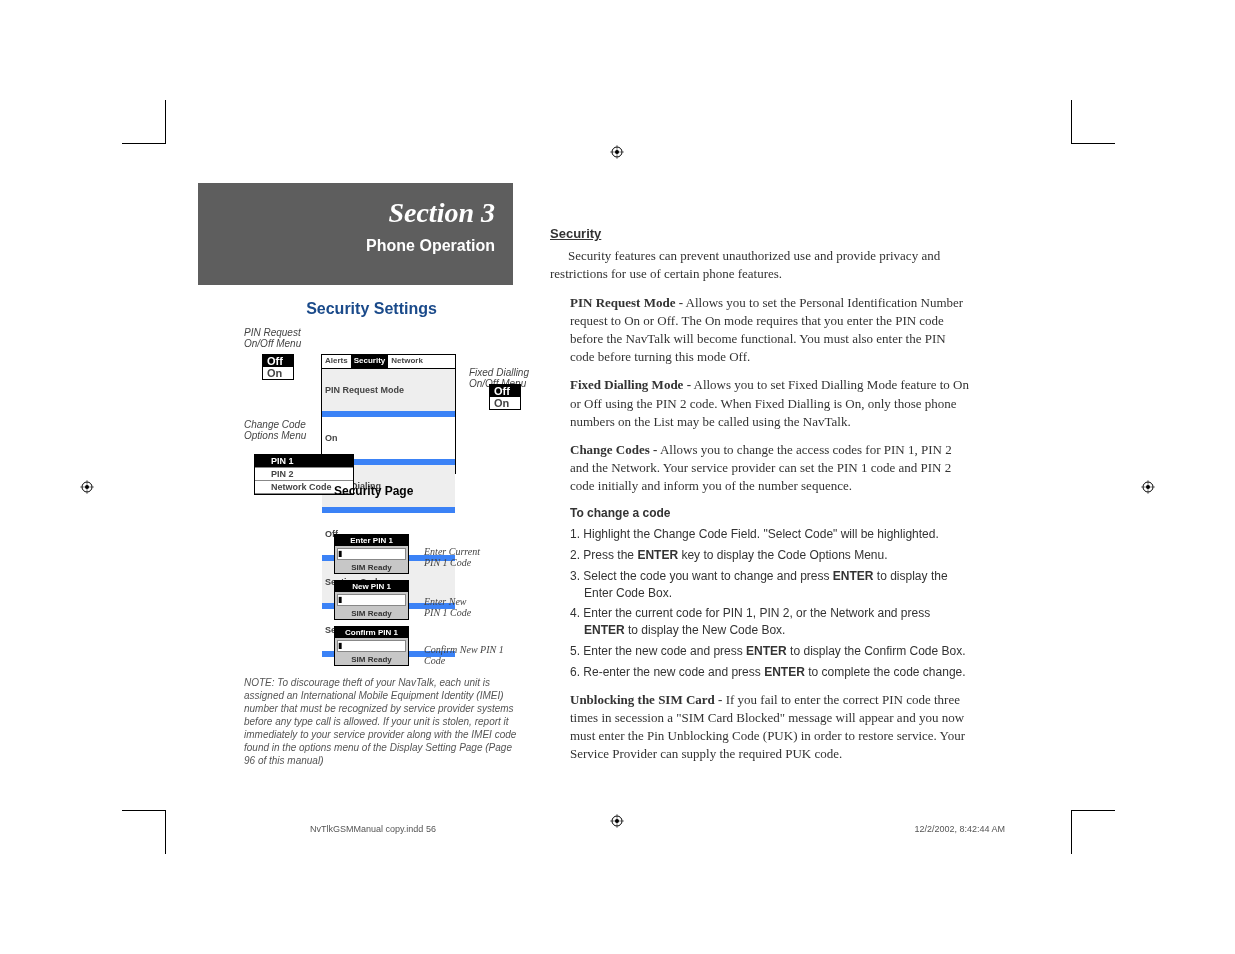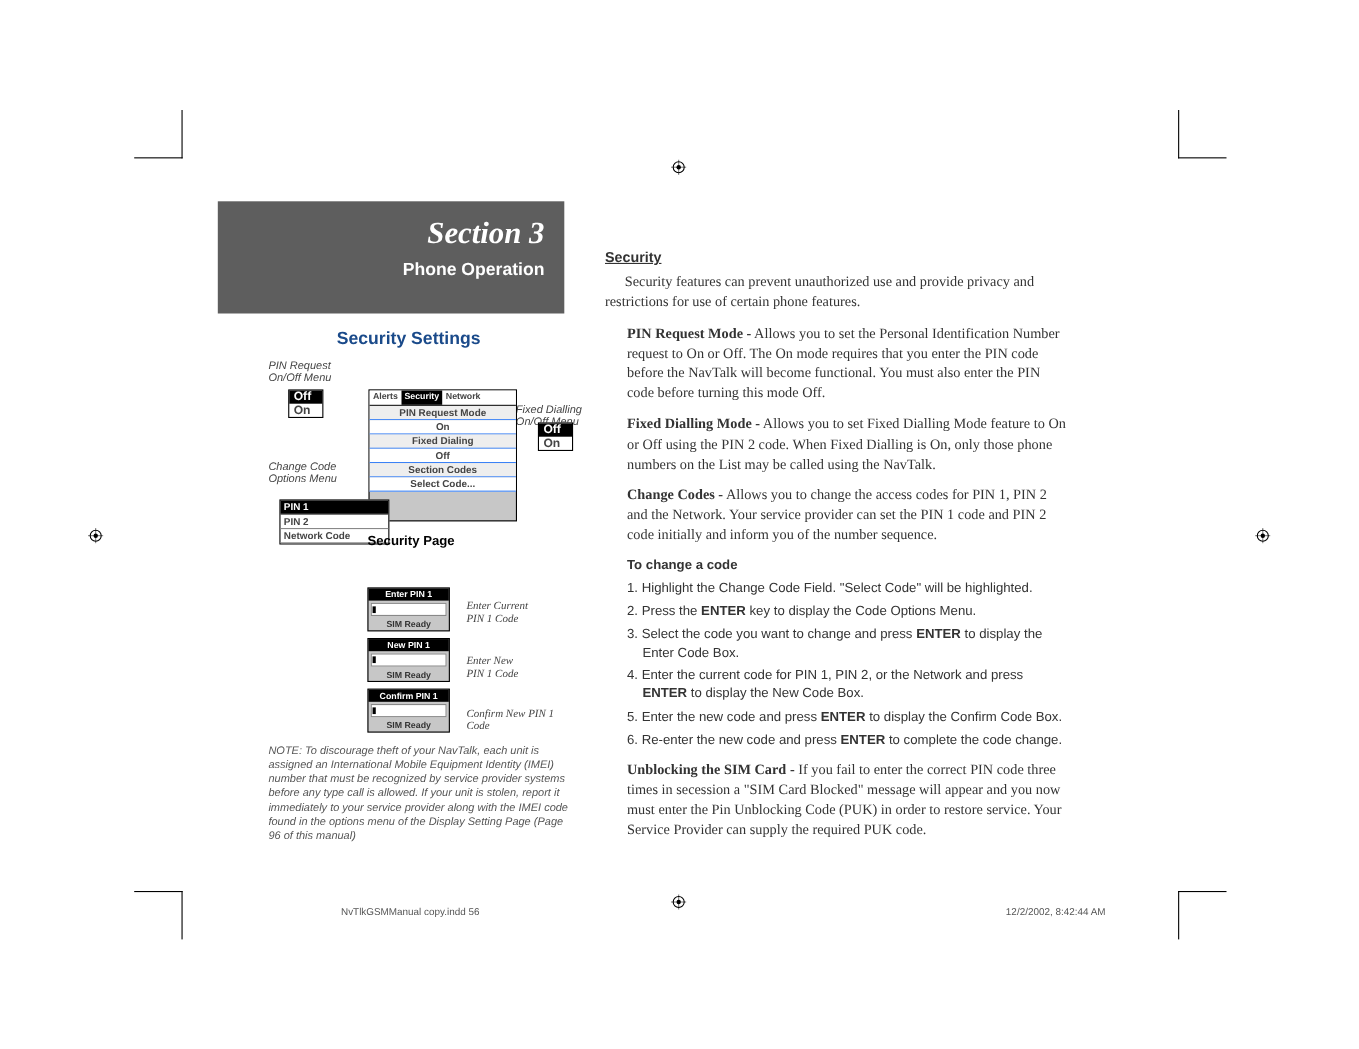--- a/index.html
+++ b/index.html
@@ -95,45 +95,45 @@
   .off-on-box1 .off { background: #000; color: #fff; padding: 0 4px; }
   .off-on-box1 .on { padding: 0 4px; }
   .off-on-box2 { position: absolute; top: 60px; right: 8px; width: 32px; border: 1px solid #000; background: #fff; font-style: normal; font-weight: bold; font-size: 11px; }
   .off-on-box2 .off { background: #000; color: #fff; padding: 0 4px; }
   .off-on-box2 .on { padding: 0 4px; }
   .label-fixed { position: absolute; top: 43px; right: 0; text-align: left; line-height: 1.1; }
   .label-change { position: absolute; top: 95px; left: 30px; line-height: 1.1; }
   .security-page-box {
     position: absolute;
     top: 30px;
-    left: 121px;
+    left: 107px;
     width: 135px;
     height: 120px;
     background: #c7c7c7;
     border: 1px solid #000;
     font-style: normal;
     font-size: 9px;
   }
   .sp-tabs { display: flex; height: 14px; background: #fff; border-bottom: 1px solid #000; font-size: 8px; font-weight: bold; }
   .sp-tab { padding: 1px 3px; }
   .sp-tab.active { background: #000; color: #fff; }
-  .sp-row { border-bottom: 1px solid #3b82f6; padding: 1px 3px; background: #eee; font-weight: bold; text-align: center; }
+  .sp-row { border-bottom: 6px solid #3b82f6; padding: 16px 3px; background: #eee; font-weight: bold; }
   .sp-row.hl { background: #fff; font-weight: bold; }
   .change-code-box {
     position: absolute;
     top: 130px;
     left: 40px;
     width: 100px;
     background: #fff;
     border: 1px solid #000;
     font-style: normal;
     font-size: 9px;
     font-weight: bold;
   }
-  .cc-row { padding: 1px 3px; border-bottom: 1px solid #888; }
+  .cc-row { padding: 1px 16px; border-bottom: 1px solid #888; }
   .cc-row.hl { background: #000; color: #fff; }
   .security-page-label {
     position: absolute;
     top: 160px;
     left: 120px;
     font-weight: bold;
     font-style: normal;
     font-size: 12px;
     color: #000;
   }

